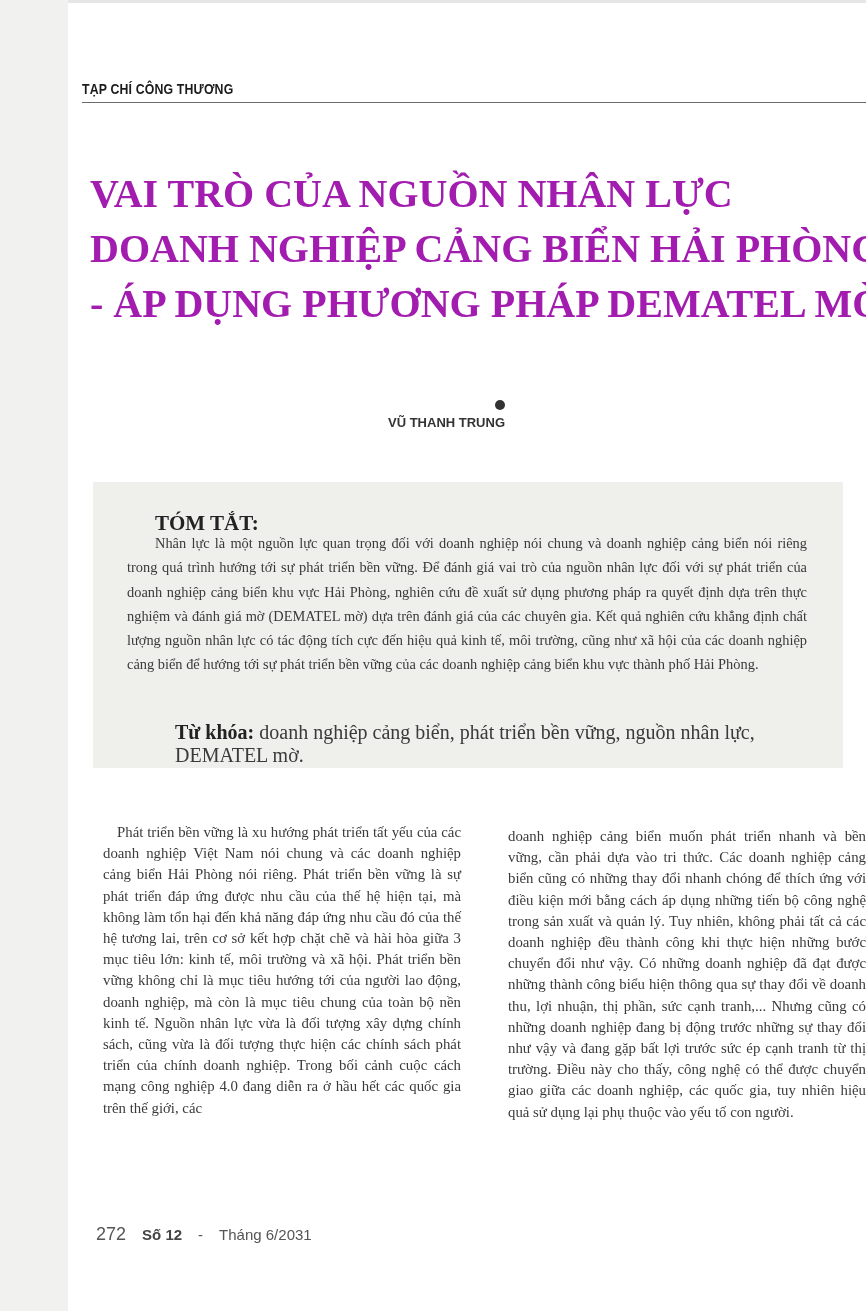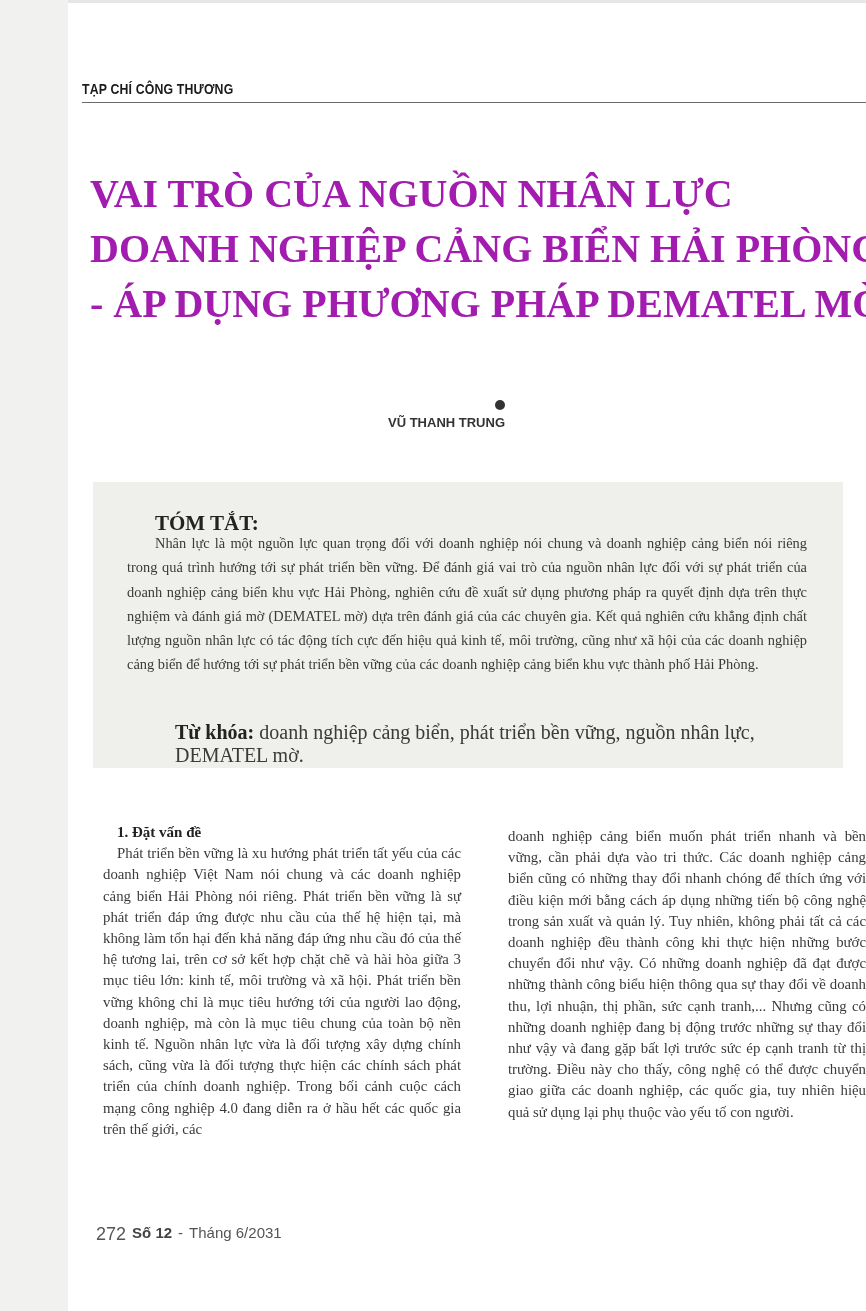--- a/index.html
+++ b/index.html
@@ -70,21 +70,21 @@
     .col p { margin: 0; }
     .col-left p { text-indent: 14px; }
     .section-heading {
       font-weight: bold; font-size: 15px; color: #222; text-indent: 13px;
       margin: 0;
     }
     .footer {
       position: absolute; left: 96px; top: 1224px;
       font-family: "Liberation Sans", "DejaVu Sans", sans-serif;
       font-size: 15px; color: #555;
-      display: flex; align-items: flex-start; gap: 6px;
+      display: flex; align-items: center; gap: 16px;
     }
     .footer .page-no { font-size: 18px; color: #555; }
     .footer .issue { font-weight: bold; color: #444; }
   </style>
 </head>
 <body>
 
 <div class="top-edge"></div>
 <div class="left-strip"></div>
 
@@ -103,21 +103,20 @@
 </div>
 
 <div class="abstract-box"></div>
 <div class="abstract-heading">TÓM TẮT:</div>
 <div class="abstract-body">
   <p>Nhân lực là một nguồn lực quan trọng đối với doanh nghiệp nói chung và doanh nghiệp cảng biển nói riêng trong quá trình hướng tới sự phát triển bền vững. Để đánh giá vai trò của nguồn nhân lực đối với sự phát triển của doanh nghiệp cảng biển khu vực Hải Phòng, nghiên cứu đề xuất sử dụng phương pháp ra quyết định dựa trên thực nghiệm và đánh giá mờ (DEMATEL mờ) dựa trên đánh giá của các chuyên gia. Kết quả nghiên cứu khẳng định chất lượng nguồn nhân lực có tác động tích cực đến hiệu quả kinh tế, môi trường, cũng như xã hội của các doanh nghiệp cảng biển để hướng tới sự phát triển bền vững của các doanh nghiệp cảng biển khu vực thành phố Hải Phòng.</p>
 </div>
 <div class="keywords"><b>Từ khóa:</b><span> doanh nghiệp cảng biển, phát triển bền vững, nguồn nhân lực, DEMATEL mờ.</span></div>
 
 <div class="col col-left">
-  <p class="section-heading">1. Đặt vấn đề</p>
   <p>Phát triển bền vững là xu hướng phát triển tất yếu của các doanh nghiệp Việt Nam nói chung và các doanh nghiệp cảng biển Hải Phòng nói riêng. Phát triển bền vững là sự phát triển đáp ứng được nhu cầu của thế hệ hiện tại, mà không làm tổn hại đến khả năng đáp ứng nhu cầu đó của thế hệ tương lai, trên cơ sở kết hợp chặt chẽ và hài hòa giữa 3 mục tiêu lớn: kinh tế, môi trường và xã hội. Phát triển bền vững không chỉ là mục tiêu hướng tới của người lao động, doanh nghiệp, mà còn là mục tiêu chung của toàn bộ nền kinh tế. Nguồn nhân lực vừa là đối tượng xây dựng chính sách, cũng vừa là đối tượng thực hiện các chính sách phát triển của chính doanh nghiệp. Trong bối cảnh cuộc cách mạng công nghiệp 4.0 đang diễn ra ở hầu hết các quốc gia trên thế giới, các</p>
 </div>
 
 <div class="col col-right">
   <p>doanh nghiệp cảng biển muốn phát triển nhanh và bền vững, cần phải dựa vào tri thức. Các doanh nghiệp cảng biển cũng có những thay đổi nhanh chóng để thích ứng với điều kiện mới bằng cách áp dụng những tiến bộ công nghệ trong sản xuất và quản lý. Tuy nhiên, không phải tất cả các doanh nghiệp đều thành công khi thực hiện những bước chuyển đổi như vậy. Có những doanh nghiệp đã đạt được những thành công biểu hiện thông qua sự thay đổi về doanh thu, lợi nhuận, thị phần, sức cạnh tranh,... Nhưng cũng có những doanh nghiệp đang bị động trước những sự thay đổi như vậy và đang gặp bất lợi trước sức ép cạnh tranh từ thị trường. Điều này cho thấy, công nghệ có thể được chuyển giao giữa các doanh nghiệp, các quốc gia, tuy nhiên hiệu quả sử dụng lại phụ thuộc vào yếu tố con người.</p>
 </div>
 
 <div class="footer">
   <span class="page-no">272</span>
   <span class="issue">Số 12</span>

